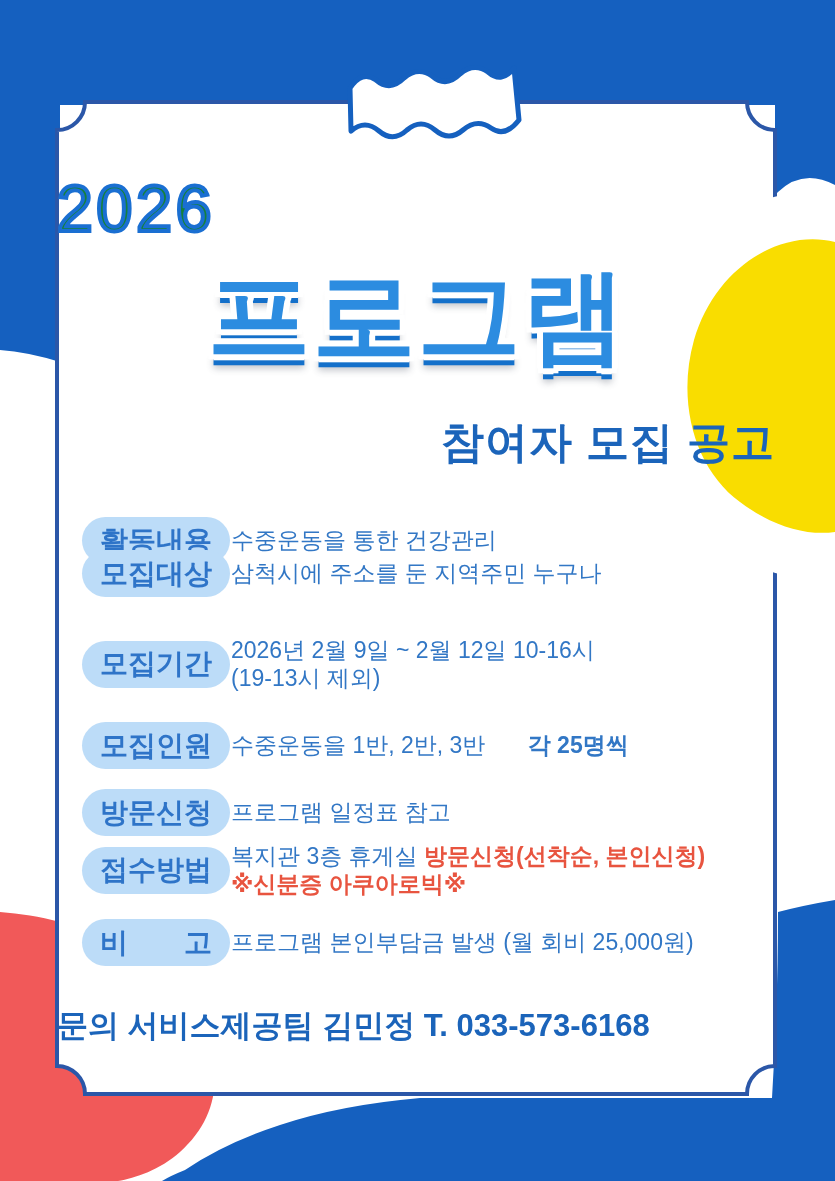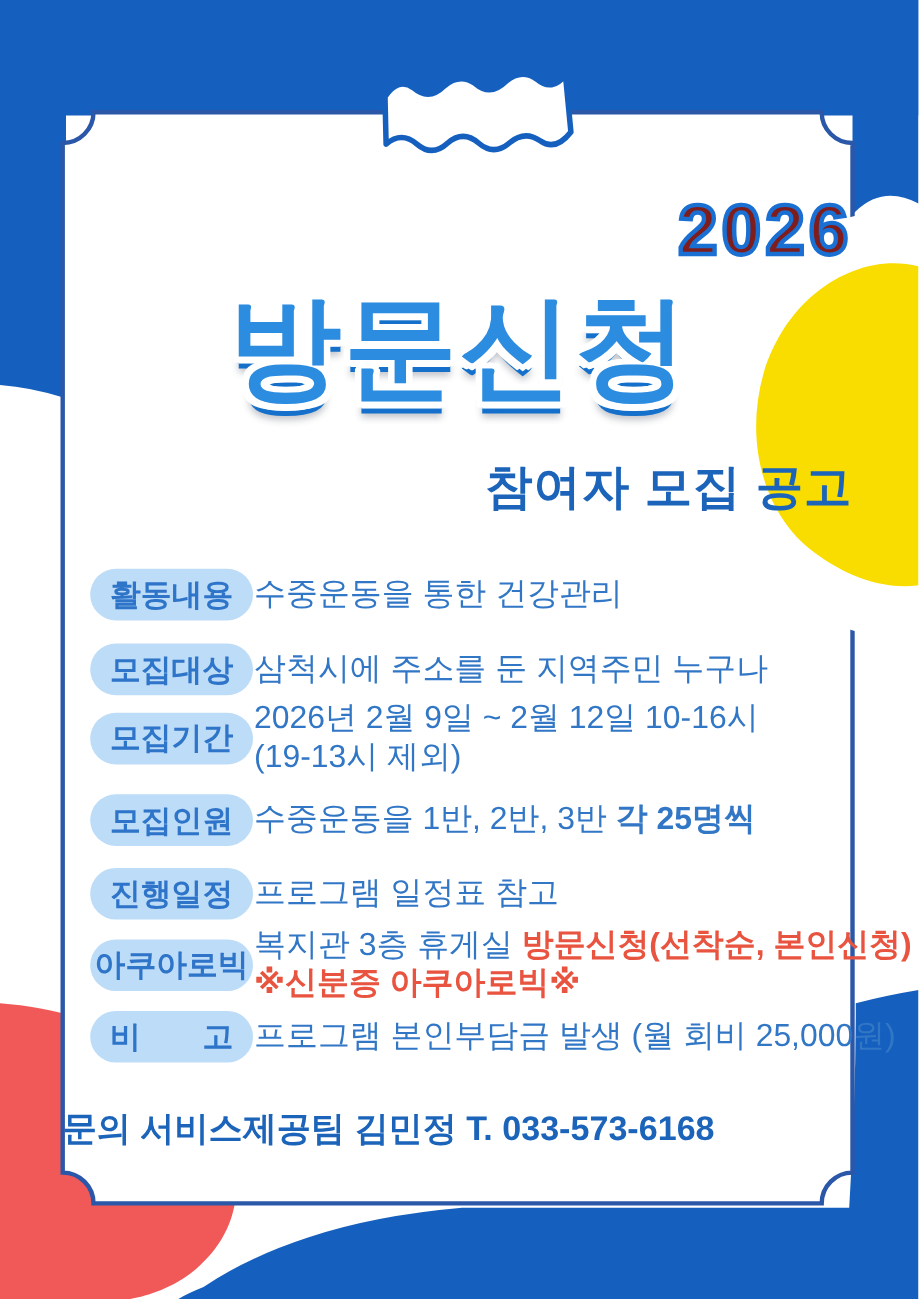--- a/index.html
+++ b/index.html
@@ -11,44 +11,44 @@
   .stage{position:absolute;inset:0;width:835px;height:1181px;}
   svg.bg{position:absolute;left:0;top:0;}
   .blue-shape{fill:var(--blue);}
   .red-shape{fill:var(--coral);}
   .yellow-halo{fill:var(--white);stroke:var(--white);stroke-width:95;stroke-linejoin:round;}
   .yellow-shape{fill:var(--yellow);}
   .card-shape{fill:var(--white);stroke:var(--card-border);stroke-width:4;}
   .tape-shape{fill:var(--white);stroke:var(--blue);stroke-width:5;stroke-linejoin:round;}
 
   .year{
-    position:absolute;left:57px;top:172px;width:718px;text-align:right;
-    font-size:64px;font-weight:bold;letter-spacing:4px;color:#7f1d1d;
+    position:absolute;left:57px;top:172px;width:718px;text-align:left;
+    font-size:64px;font-weight:normal;letter-spacing:4px;color:#15803d;
     -webkit-text-stroke:4px var(--title-stroke);
   }
   .big-title{
     position:absolute;left:0;top:248px;width:835px;text-align:center;
     font-size:103px;font-weight:bold;letter-spacing:2px;color:var(--title-fill);
     text-shadow:
       -5px -5px 0 #fff, 5px -5px 0 #fff, -5px 5px 0 #fff, 5px 5px 0 #fff,
       0 -6px 0 #fff, 0 6px 0 #fff, -6px 0 0 #fff, 6px 0 0 #fff,
       0 11px 0 var(--title-shadow), 0 14px 7px rgba(50,60,80,.30);
   }
   .subtitle{
     position:absolute;left:57px;top:414px;width:718px;text-align:right;
     font-size:43px;font-weight:800;color:var(--deep-blue);letter-spacing:1px;
   }
   .row{position:absolute;left:82px;display:flex;align-items:center;gap:1px;width:700px;}
   .pill{
     flex:0 0 148px;height:47px;border-radius:26px;background:var(--pill-bg);
     display:flex;align-items:center;justify-content:center;
     font-size:28px;font-weight:bold;color:var(--pill-text);white-space:pre;
   }
-  .row-content{font-size:29px;line-height:1.22;color:var(--body-text);white-space:nowrap;}
-  .seg-b{font-weight:bold;}
+  .row-content{font-size:23px;line-height:1.22;color:var(--body-text);white-space:nowrap;}
+  .seg-b{font-weight:bold;margin-left:36px;}
   .seg-r{color:var(--red-text);font-weight:600;}
   .footer{
     position:absolute;left:57px;top:1005px;width:718px;text-align:left;
     font-size:31px;font-weight:bold;color:var(--deep-blue);
   }
 </style>
 </head>
 <body style="--blue: #1560bf; --coral: #f15959; --yellow: #f9dd00; --white: #ffffff; --card-border: #2b57a8; --title-fill: #2c8ce0; --title-shadow: #1470ca; --title-stroke: #1a6fd2; --deep-blue: #1b64ba; --pill-bg: #bcdcf8; --pill-text: #2e74c8; --body-text: #3277c5; --red-text: #e8543f;">
 
 <div class="stage">
@@ -69,31 +69,31 @@
     <path class="yellow-shape" d="M835,242 C780,228 715,268 694,340 C676,404 696,470 740,502 C772,526 806,536 835,532 Z"></path>
 
     <path class="tape-shape" d="M350,88
              Q362,70 376,80 Q390,92 404,78 Q418,66 432,76 Q446,88 460,74 Q474,62 488,72 Q502,84 514,68
              L519,120
              Q505,138 491,128 Q477,118 463,130 Q449,142 435,130 Q421,118 407,130 Q393,143 379,131 Q365,119 351,131
              Z"></path>
   </svg>
 
   <div class="year">2026</div>
-  <div class="big-title">방문신청</div>
+  <div class="big-title">프로그램</div>
   <div class="subtitle">참여자 모집 공고</div>
 
   <div class="row" style="top:517px">
     <div class="pill">활동내용</div>
     <div class="row-content">
         <div><span>수중운동을 통한 건강관리</span></div>
       </div>
   </div>
 
-  <div class="row" style="top:585px">
+  <div class="row" style="top:550px">
     <div class="pill">모집대상</div>
     <div class="row-content">
         <div><span>삼척시에 주소를 둔 지역주민 누구나</span></div>
       </div>
   </div>
 
   <div class="row" style="top:636px">
     <div class="pill">모집기간</div>
     <div class="row-content">
         <div><span>2026년 2월 9일 ~ 2월 12일 10-16시</span></div>
@@ -102,28 +102,28 @@
   </div>
 
   <div class="row" style="top:722px">
     <div class="pill">모집인원</div>
     <div class="row-content">
         <div><span>수중운동을 1반, 2반, 3반 </span><span class="seg-b">각 25명씩</span></div>
       </div>
   </div>
 
   <div class="row" style="top:789px">
-    <div class="pill">진행일정</div>
+    <div class="pill">방문신청</div>
     <div class="row-content">
         <div><span>프로그램 일정표 참고</span></div>
       </div>
   </div>
 
   <div class="row" style="top:842px">
-    <div class="pill">아쿠아로빅</div>
+    <div class="pill">접수방법</div>
     <div class="row-content">
         <div><span>복지관 3층 휴게실 </span><span class="seg-r">방문신청(선착순, 본인신청)</span></div>
         <div><span class="seg-r">※신분증 아쿠아로빅※</span></div>
       </div>
   </div>
 
   <div class="row" style="top:919px">
     <div class="pill">비  고</div>
     <div class="row-content">
         <div><span>프로그램 본인부담금 발생 (월 회비 25,000원)</span></div>

